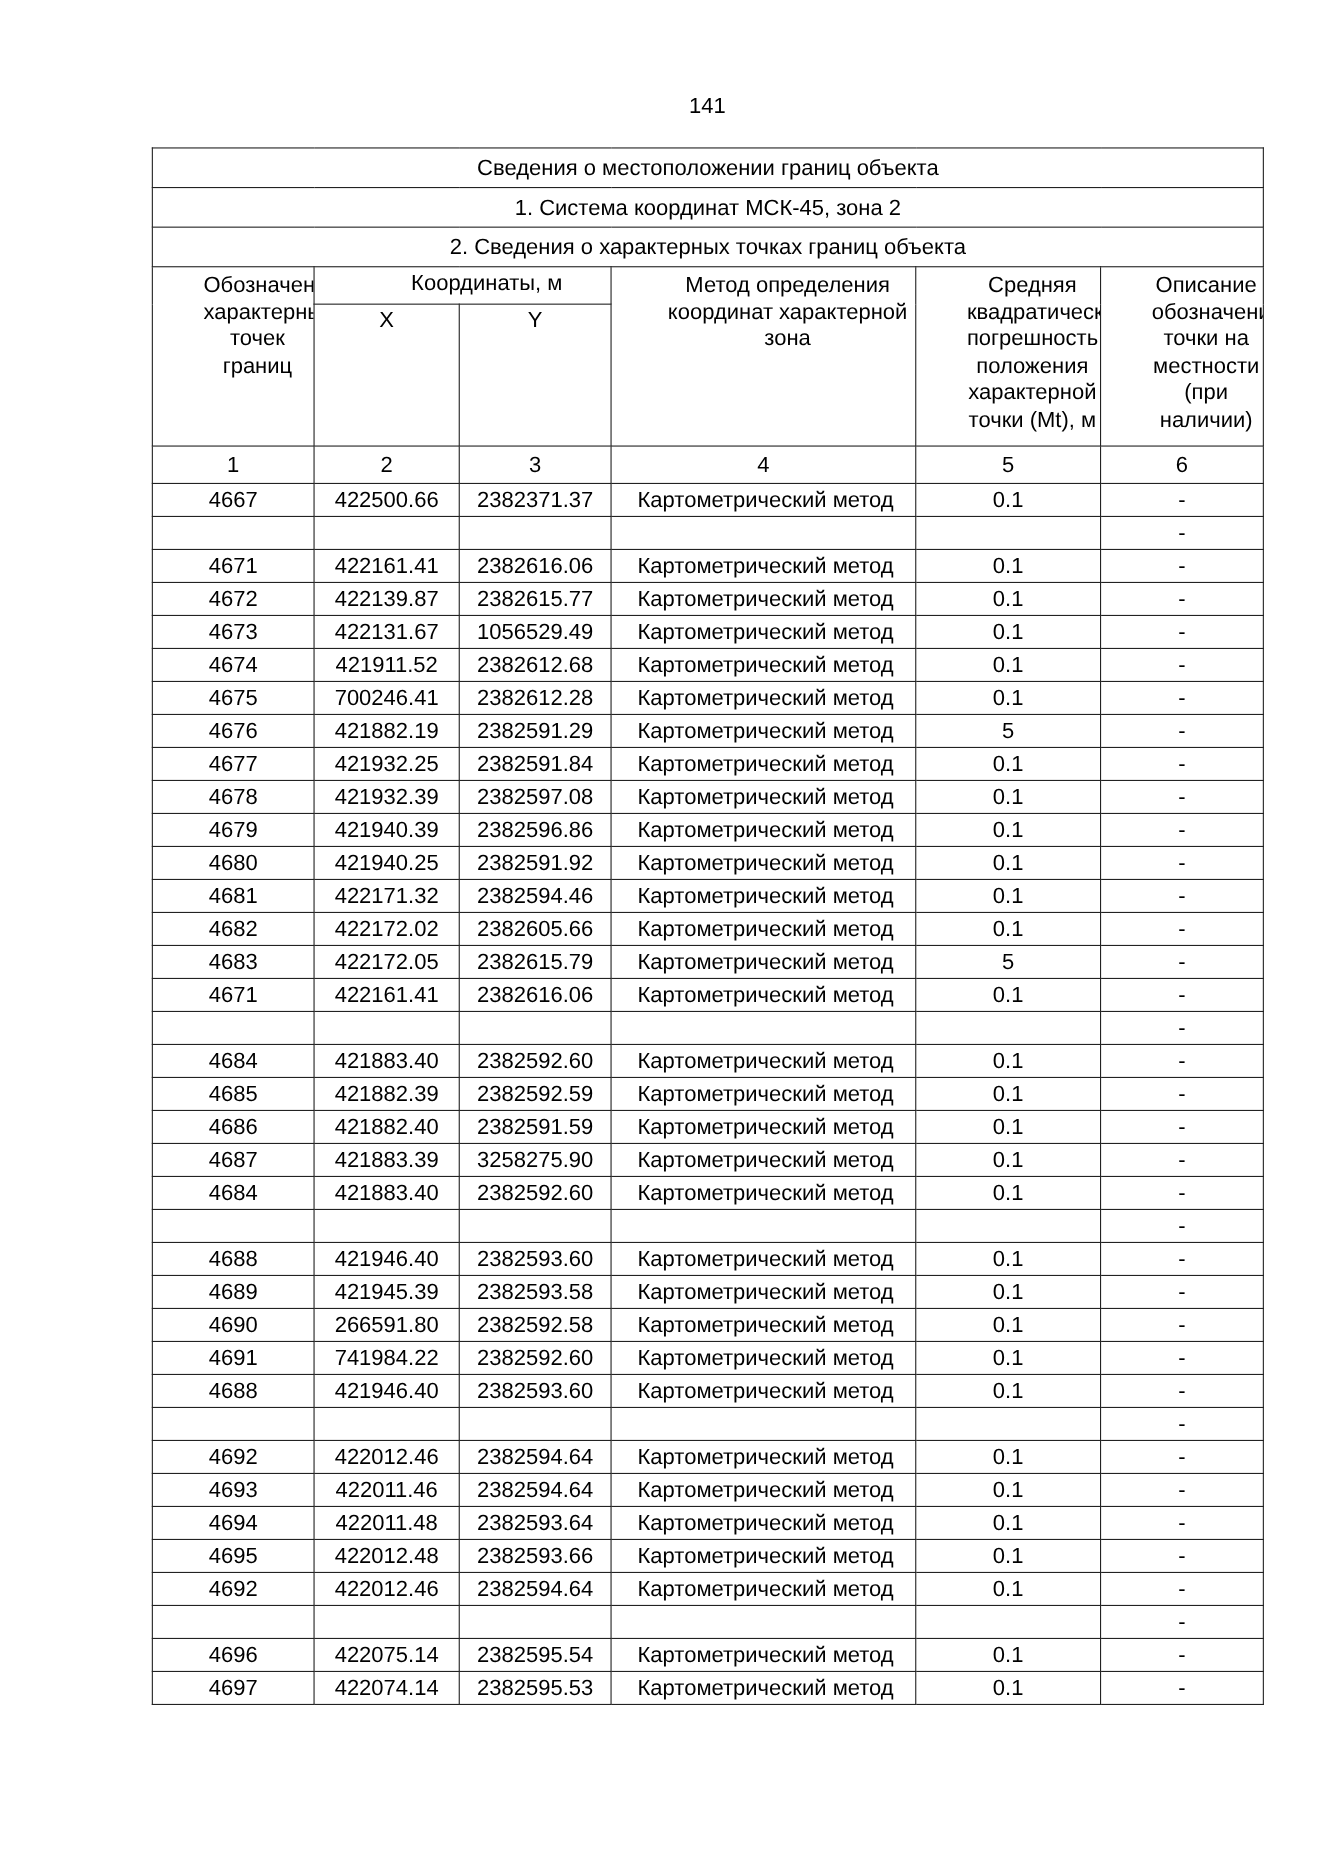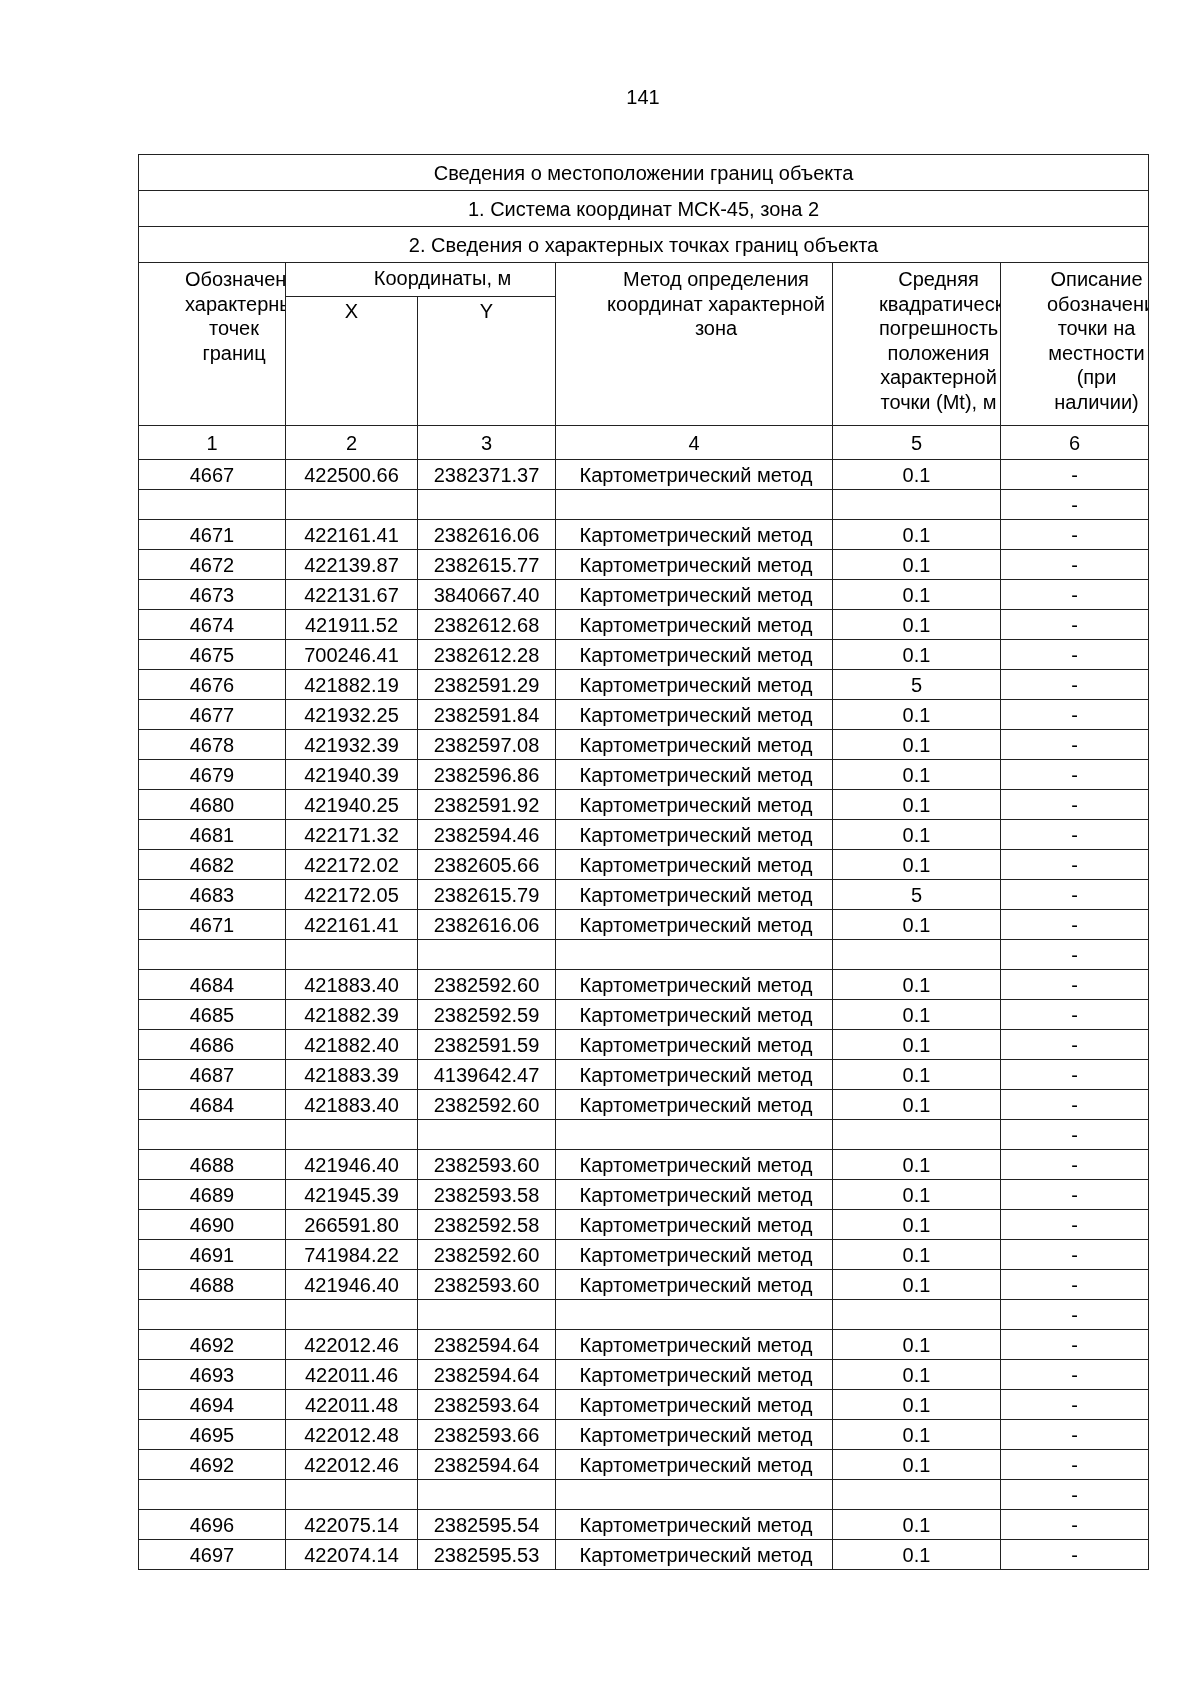--- a/index.html
+++ b/index.html
@@ -24,21 +24,20 @@
       font-size: 20px;
     }
     table.main {
       position: absolute;
       left: 138px;
       top: 134px;
       width: 1010px;
       border-collapse: collapse;
       table-layout: fixed;
       font-size: 20px;
-      margin-top: 20px;
     }
     table.main td {
       border: 1.5px solid #222;
       padding: 0 2px;
       text-align: center;
       vertical-align: middle;
       line-height: 24px;
       white-space: nowrap;
       overflow: hidden;
     }
@@ -153,21 +152,21 @@
     <td>422139.87</td>
     <td>2382615.77</td>
     <td class="method">Картометрический метод</td>
     <td>0.1</td>
     <td>-</td>
   </tr>
 
   <tr class="data-row">
     <td>4673</td>
     <td>422131.67</td>
-    <td>3840667.40</td>
+    <td>1056529.49</td>
     <td class="method">Картометрический метод</td>
     <td>0.1</td>
     <td>-</td>
   </tr>
 
   <tr class="data-row">
     <td>4674</td>
     <td>421911.52</td>
     <td>2382612.68</td>
     <td class="method">Картометрический метод</td>
@@ -297,21 +296,21 @@
     <td>421882.40</td>
     <td>2382591.59</td>
     <td class="method">Картометрический метод</td>
     <td>0.1</td>
     <td>-</td>
   </tr>
 
   <tr class="data-row">
     <td>4687</td>
     <td>421883.39</td>
-    <td>4139642.47</td>
+    <td>3258275.90</td>
     <td class="method">Картометрический метод</td>
     <td>0.1</td>
     <td>-</td>
   </tr>
 
   <tr class="data-row">
     <td>4684</td>
     <td>421883.40</td>
     <td>2382592.60</td>
     <td class="method">Картометрический метод</td>

